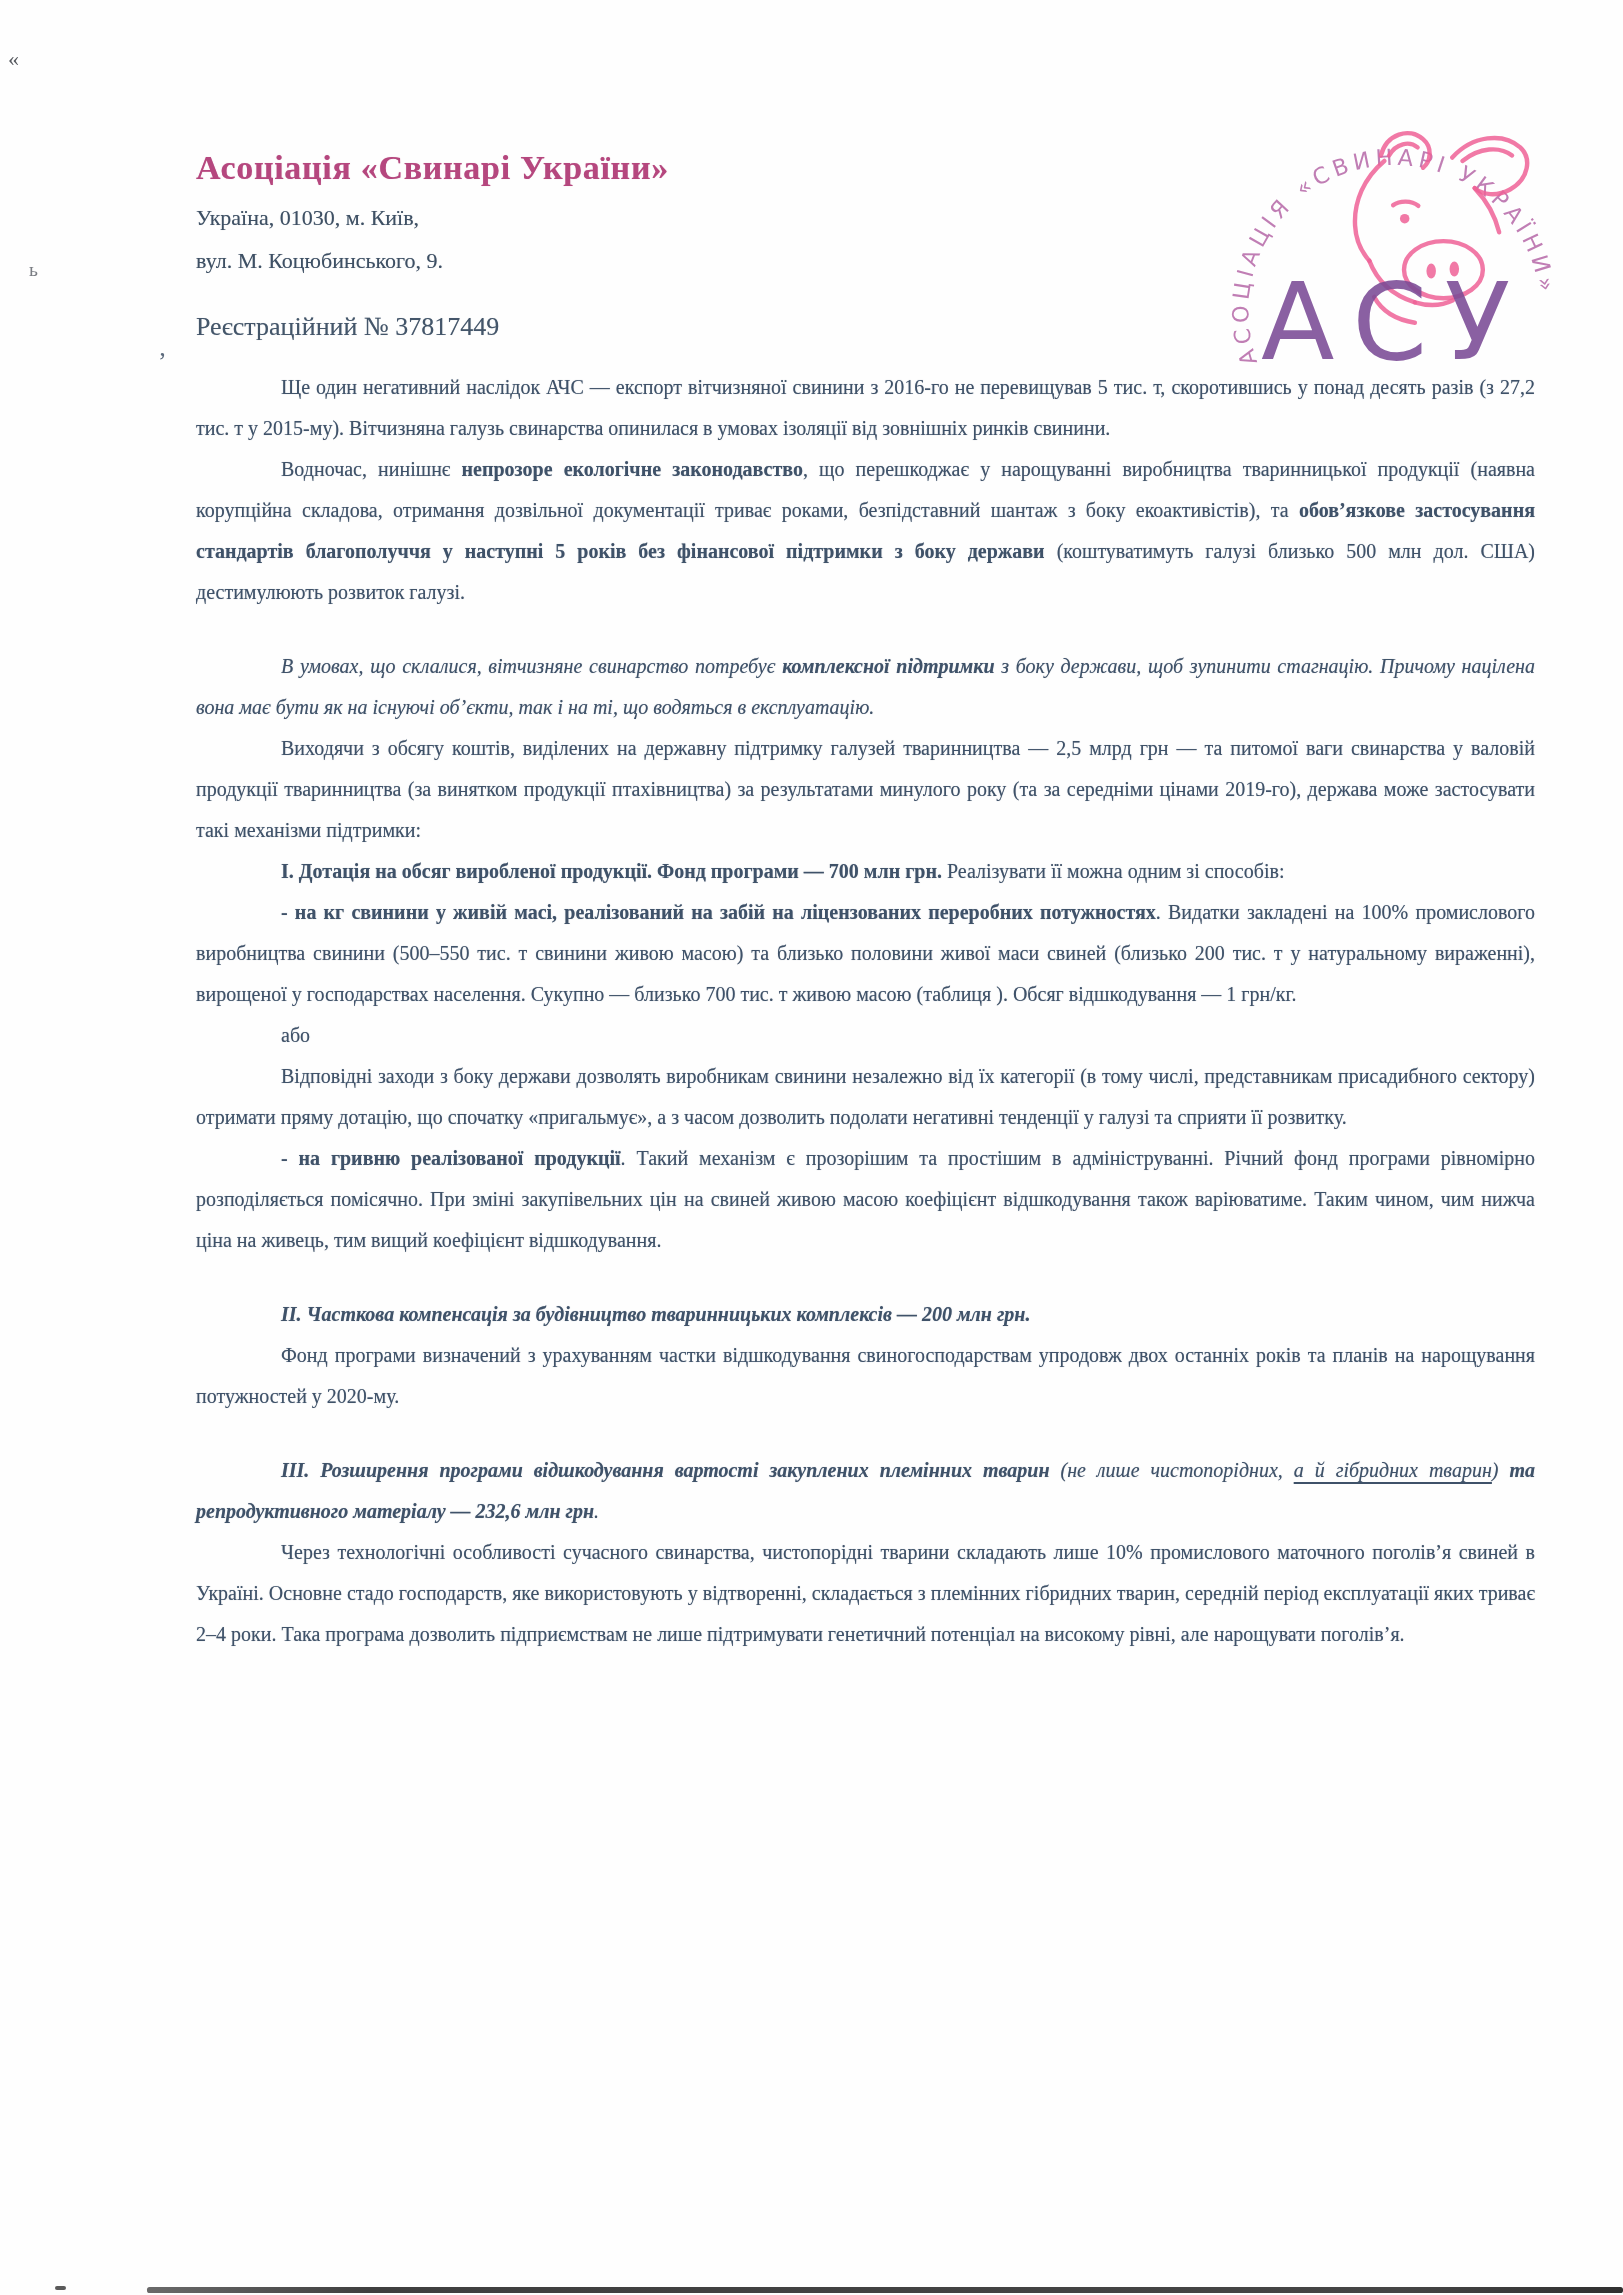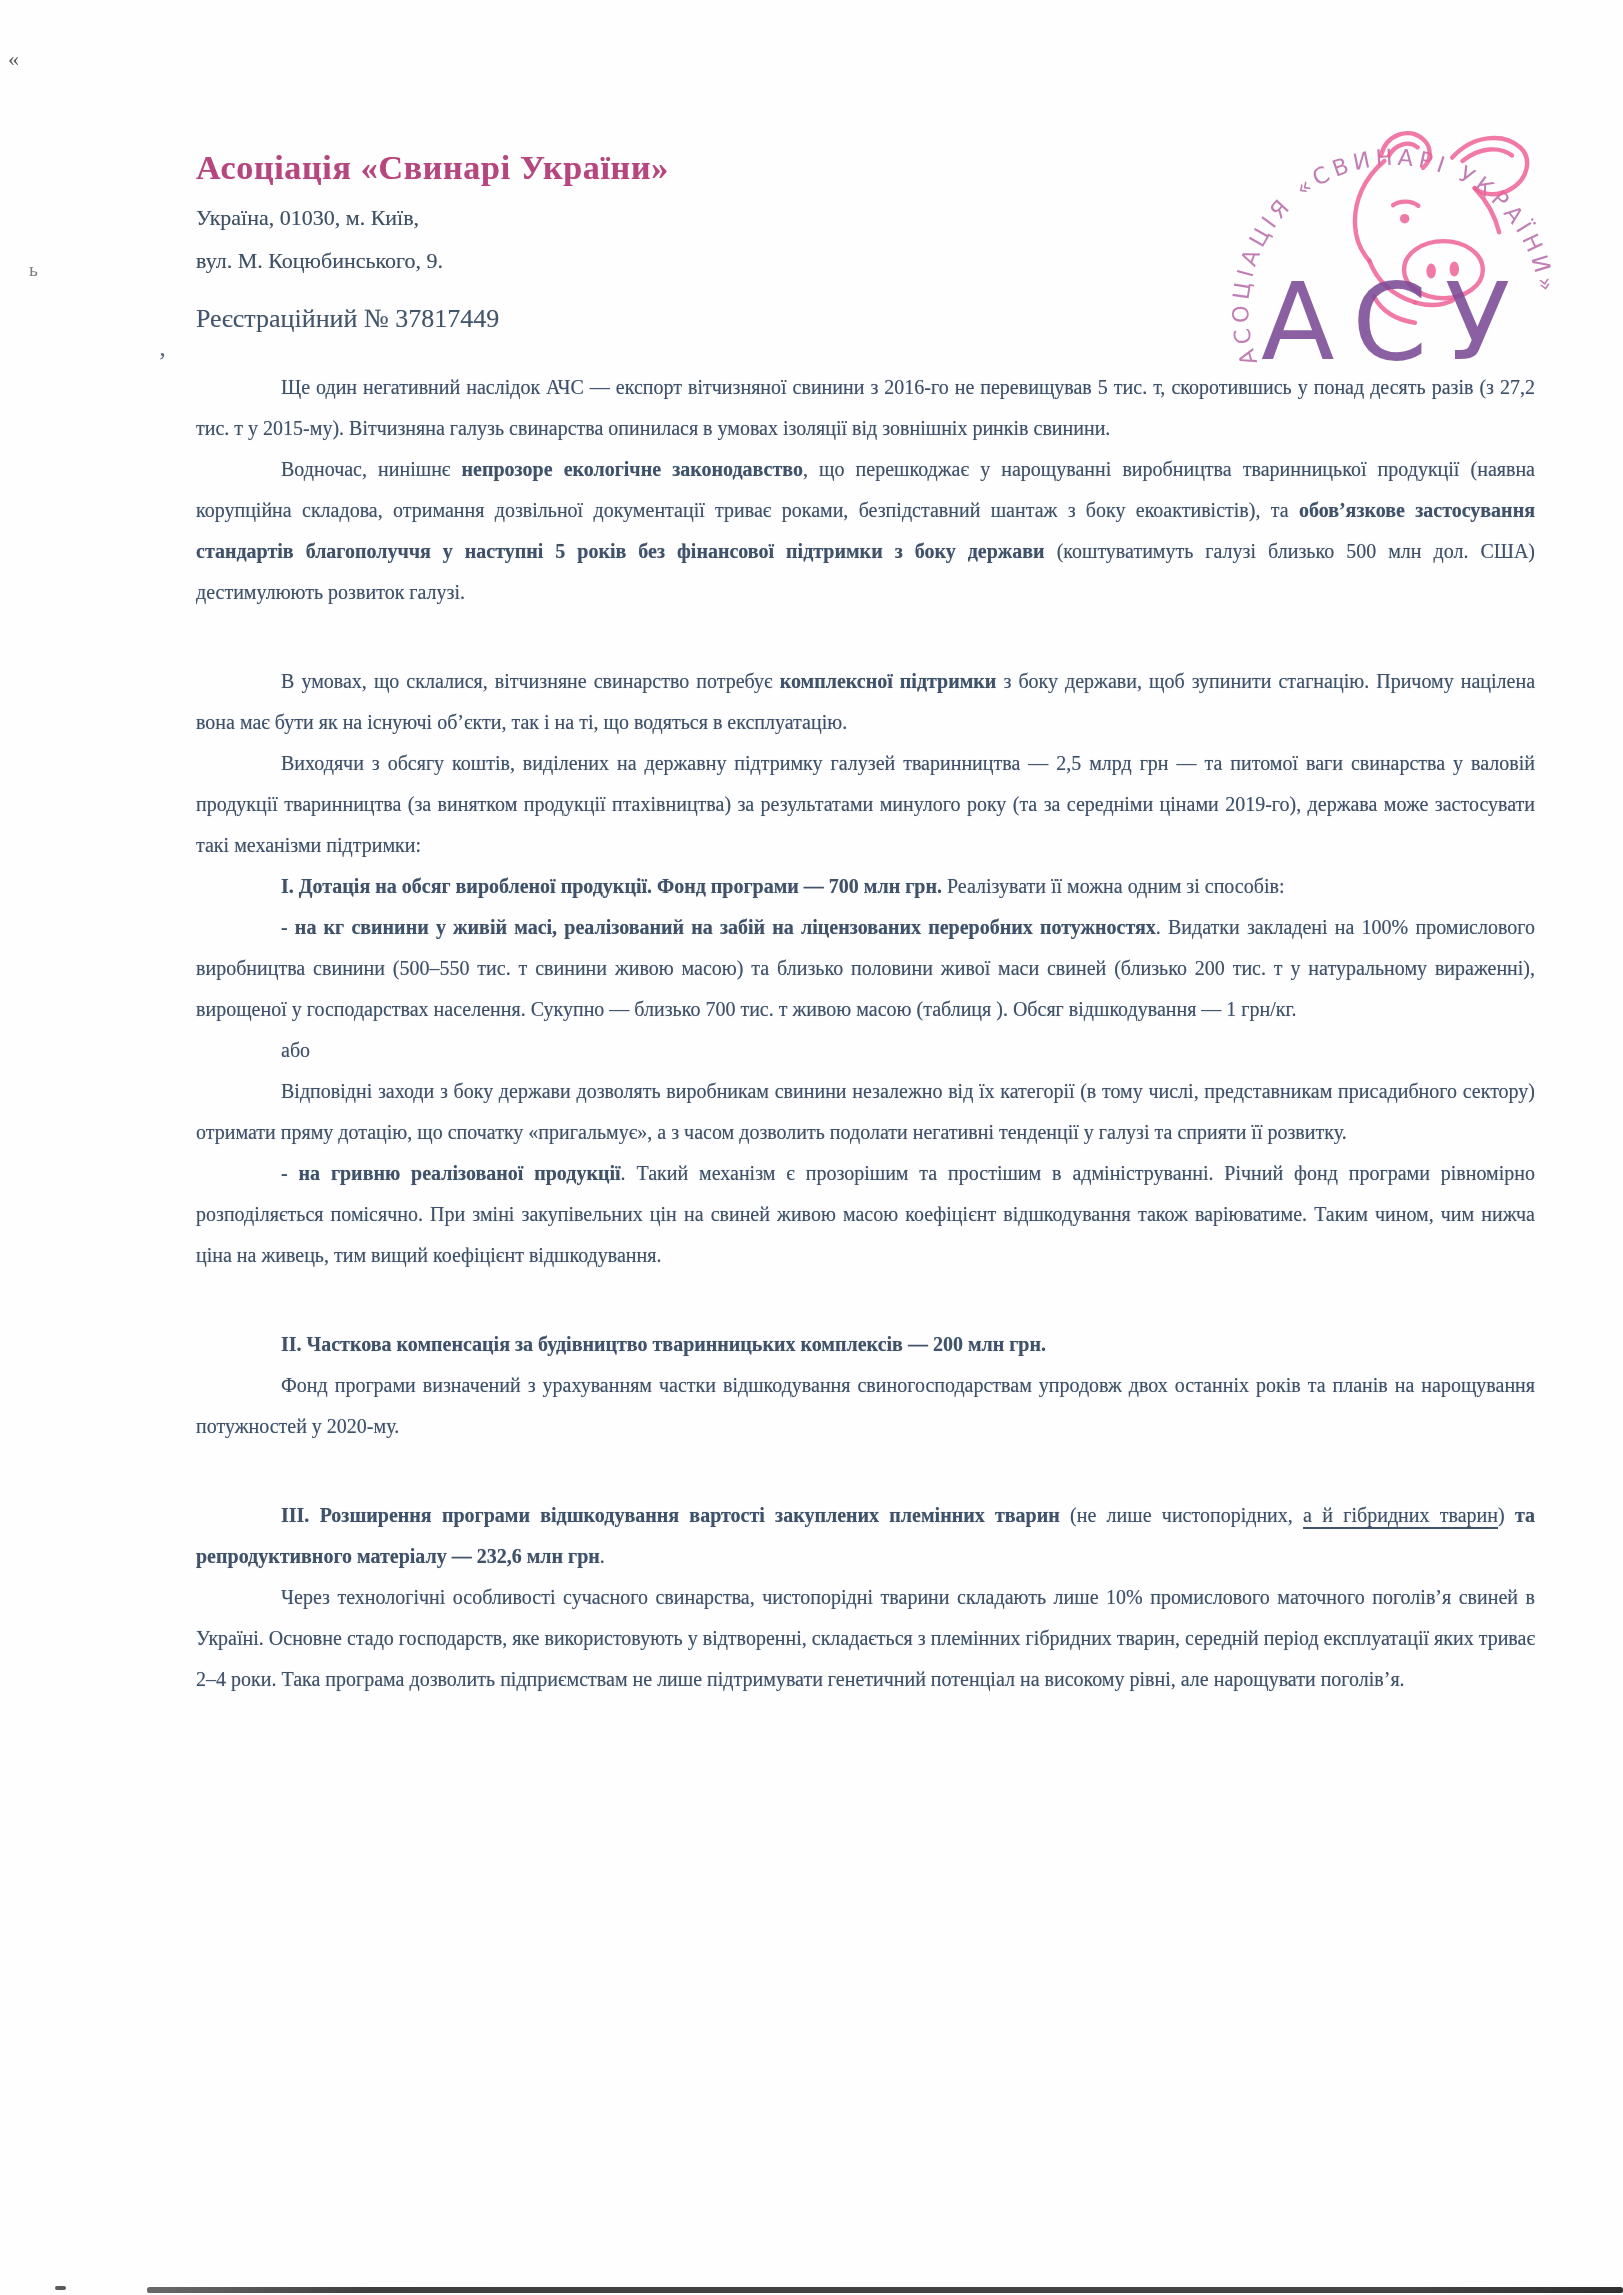--- a/index.html
+++ b/index.html
@@ -17,21 +17,21 @@
   .org-name {
     font-size:34px; font-weight:bold; color:#b5477e;
     letter-spacing:0.7px; margin-bottom:9.2px;
     text-shadow:0 0 0.7px rgba(181,71,126,.5);
   }
   .address {
     font-size:22px; color:#3e5064; line-height:43px;
     text-shadow:0 0 0.7px rgba(62,80,100,.45);
   }
   .registration {
-    margin-top:22px; font-size:26px; color:#44566a;
+    margin-top:30px; font-size:26px; color:#44566a;
     text-shadow:0 0 0.7px rgba(62,80,100,.4);
   }
 
   
   .logo { position:absolute; left:1211px; top:92px; width:367px; height:301px; }
   .logo svg { width:100%; height:100%; }
   .logo-arc-text {
     font-family:"DejaVu Sans", sans-serif;
     font-size:33px; letter-spacing:7px;
     fill:#b668a8; opacity:.85;
@@ -45,21 +45,21 @@
   .pig-fill { fill:#ef6296; stroke:none; opacity:.85; }
 
   
   .doc-body {
     position:absolute; left:196px; top:367px; width:1339px;
     font-size:20px; line-height:41px; color:#3f5269;
     text-align:justify;
     text-shadow:0 0 0.8px rgba(63,82,105,.5);
   }
   .para { margin:0; text-indent:85px; }
-  .gap-before { margin-top:48px; }
+  .gap-before { margin-top:33px;font-style:italic; }
   .seg { }
   .b { font-weight:bold; }
   .i { }
   .u { text-decoration:underline; text-underline-offset:5.2px; }
 
   
   .artifact { position:absolute; color:#6b6f76; font-family:"Liberation Serif", serif; }
   .artifact-1 { left:7.9px; top:46px; font-size:22px; color:#55585e; }
   .artifact-2 { left:29px; top:259px; font-size:19.6px; color:#7a7d83; }
   .artifact-3 { left:158px; top:347px; font-size:26px; color:#5d6b7d; }

